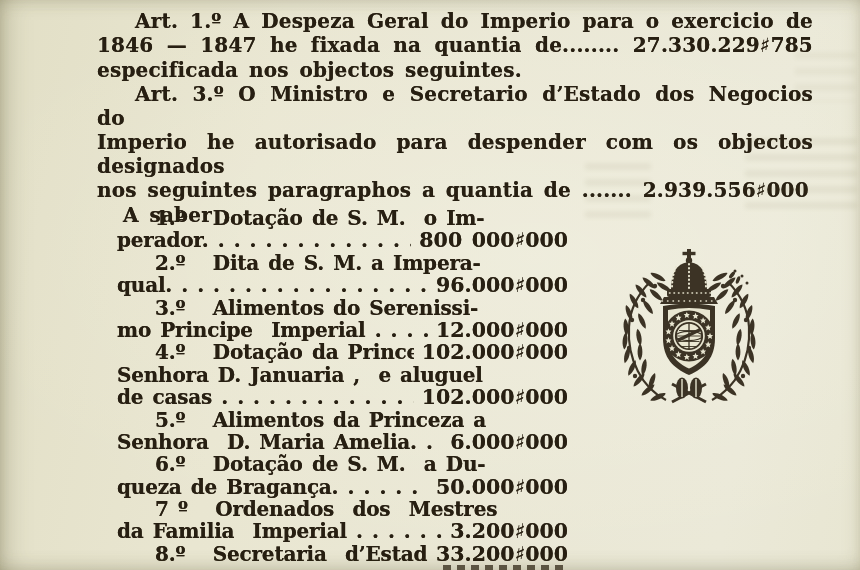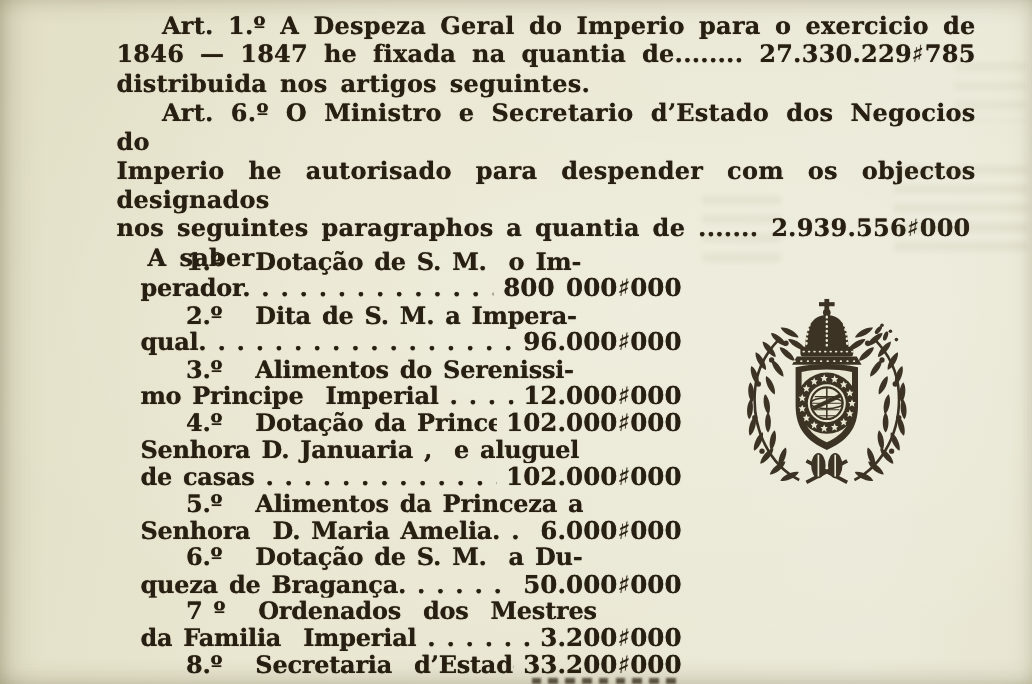--- a/index.html
+++ b/index.html
@@ -53,22 +53,22 @@
     background:repeating-linear-gradient(90deg,#2e2517 0 8px,transparent 8px 14px);}
 </style>
 </head>
 <body>
 
 <div class="page">
 
   <div class="intro">
       <div class="pline ind just">Art. 1.º A Despeza Geral do Imperio para o exercicio de</div>
       <div class="pline just">1846 — 1847 he fixada na quantia de........ 27.330.229<span class="cif">♯</span>785</div>
-      <div class="pline">distribuida nos artigos seguintes.</div>
-      <div class="pline ind just">Art. 6.º O Ministro e Secretario d’Estado dos Negocios do</div>
+      <div class="pline">especificada nos objectos seguintes.</div>
+      <div class="pline ind just">Art. 3.º O Ministro e Secretario d’Estado dos Negocios do</div>
       <div class="pline just">Imperio he autorisado para despender com os objectos designados</div>
       <div class="pline">nos seguintes paragraphos a quantia de ....... 2.939.556<span class="cif">♯</span>000</div>
       <div class="pline ind2">A saber :</div>
     </div>
 
   <div class="items">
       <div class="iline ind">
         <span class="it">1.º   Dotação de S. M.  o Im-</span>
       </div>
       <div class="iline">

